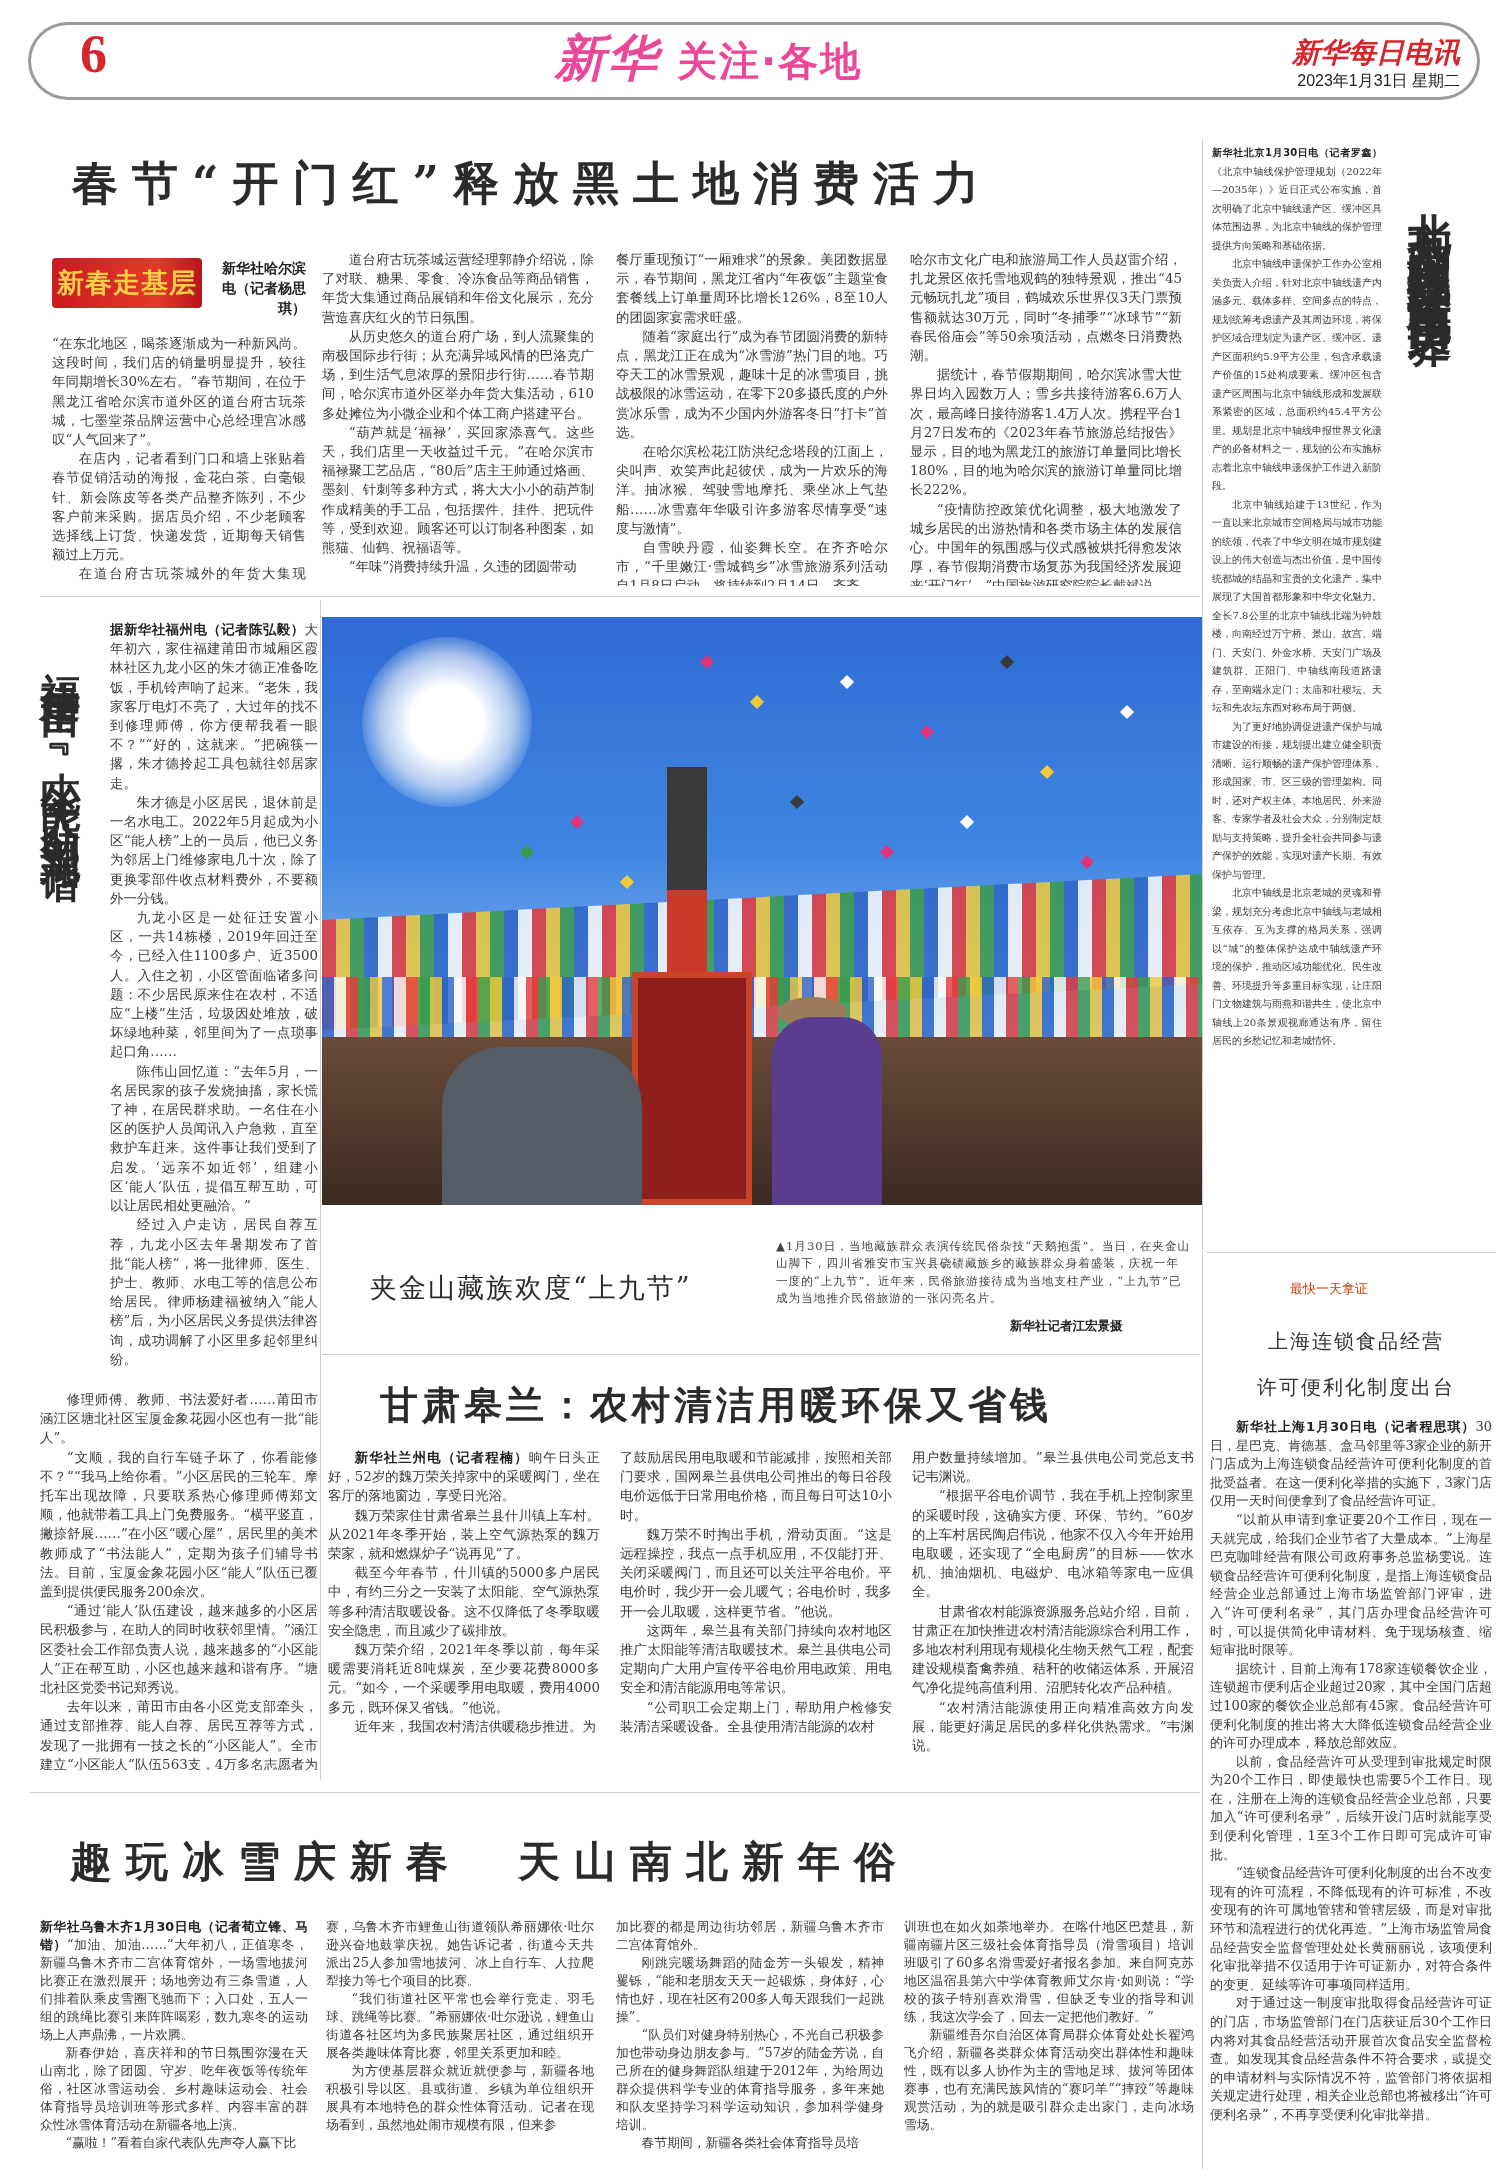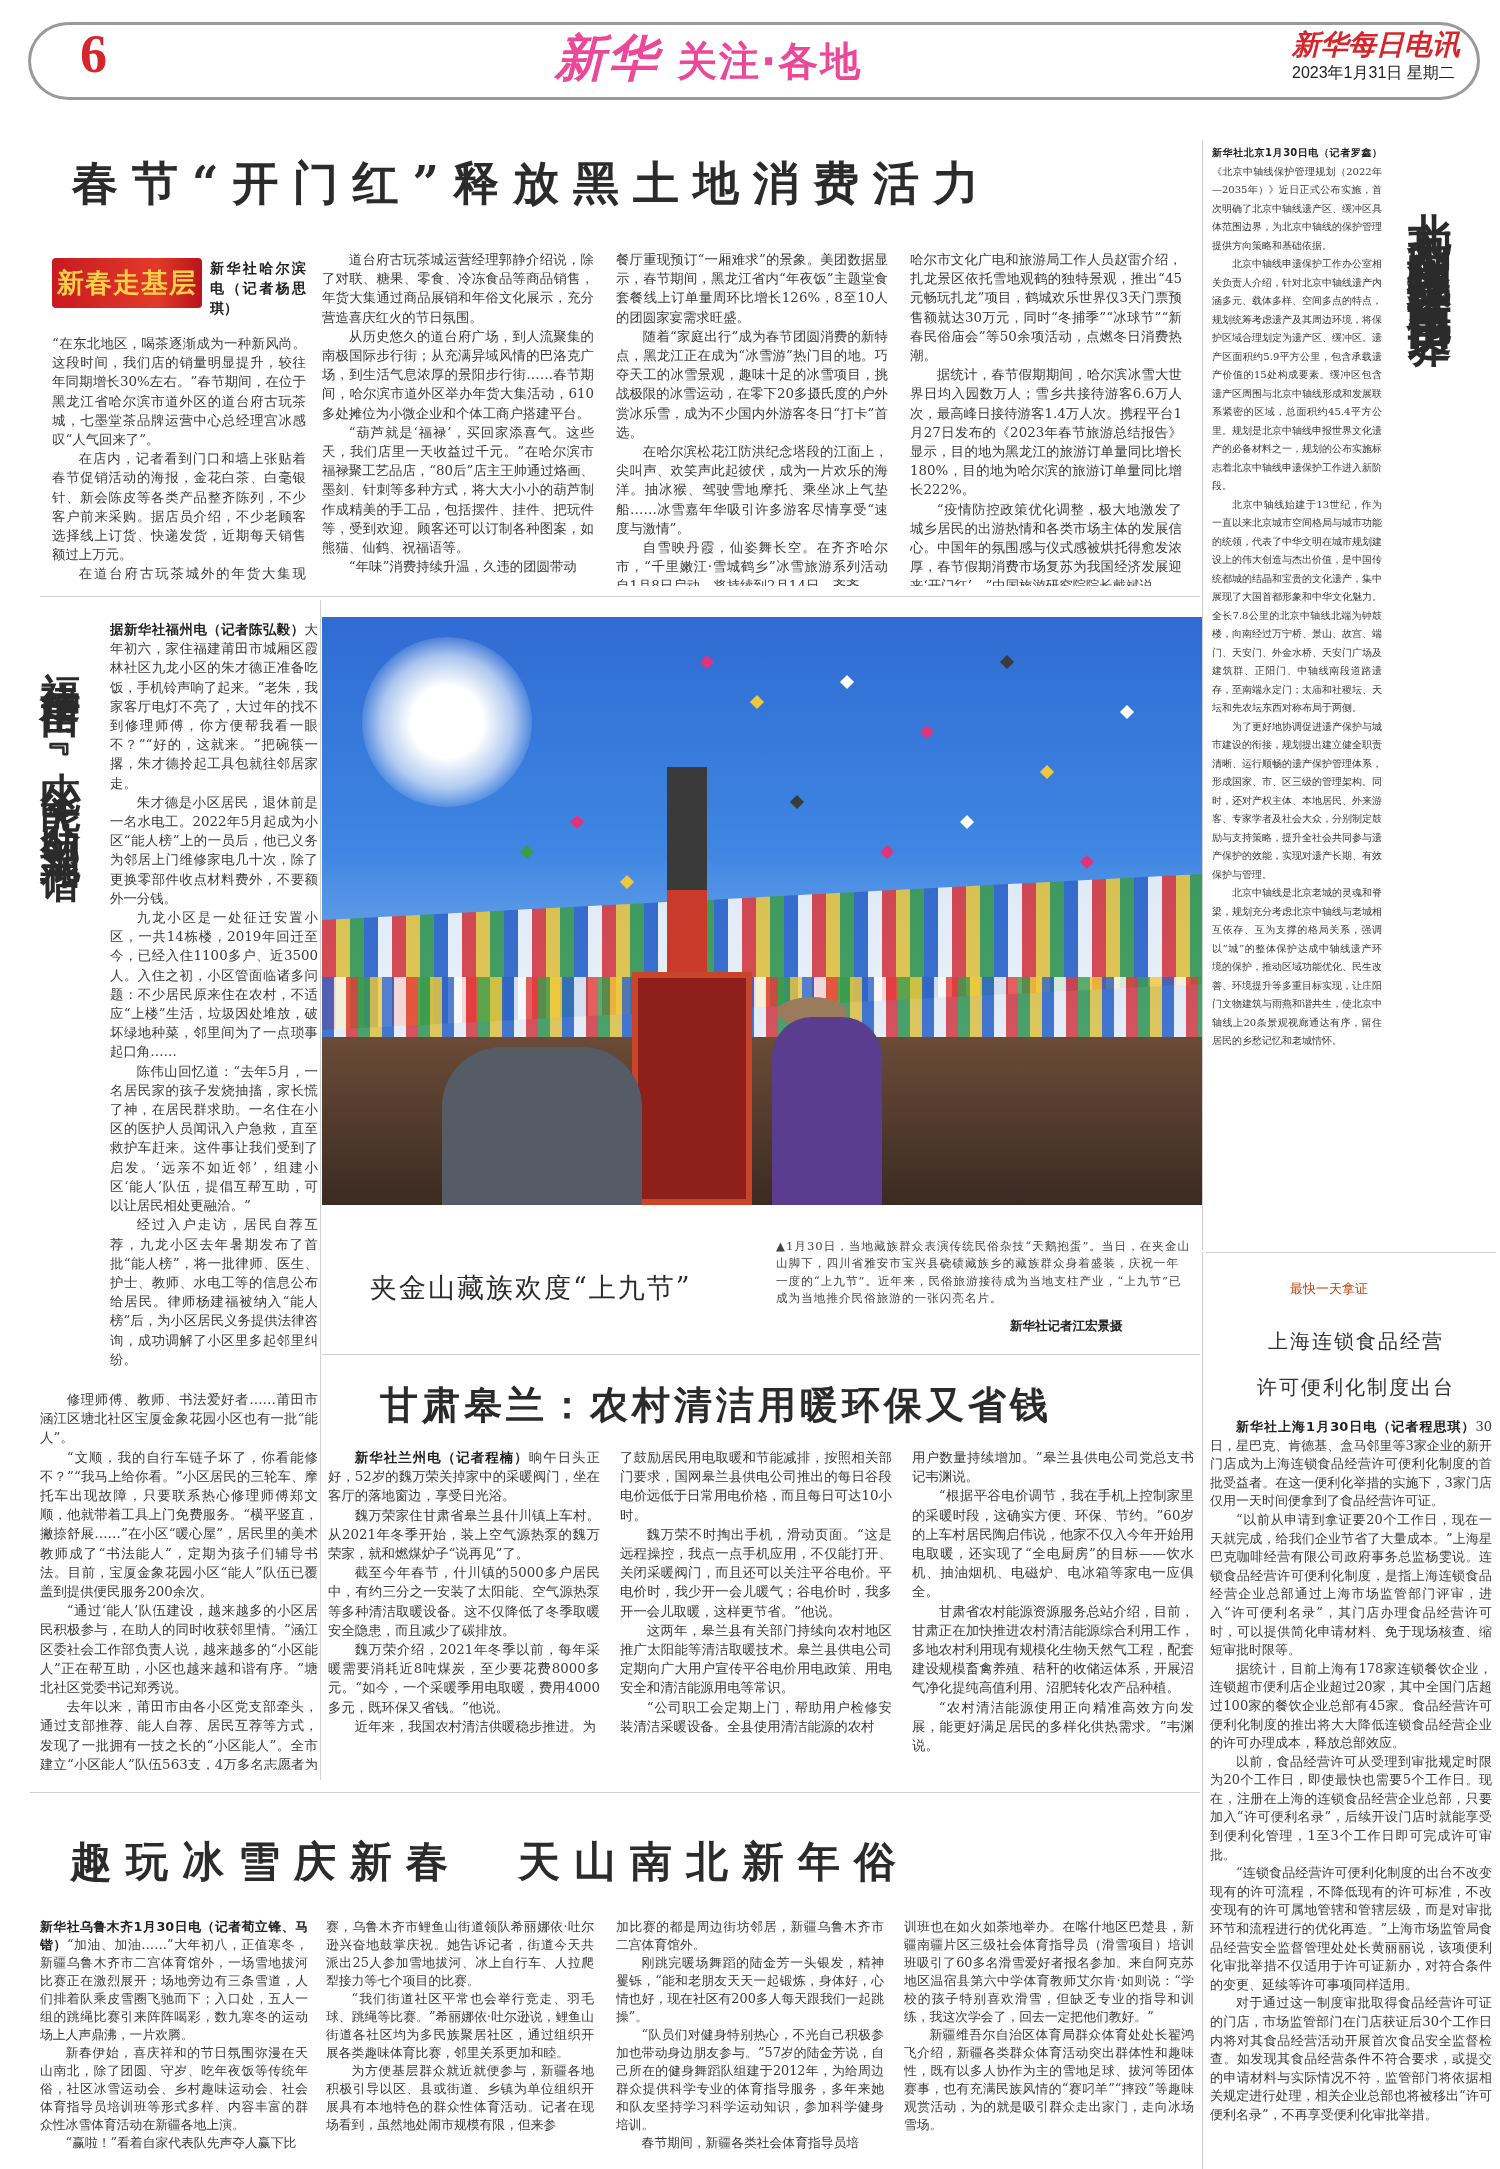--- a/index.html
+++ b/index.html
@@ -4,21 +4,21 @@
 <style>
 *{box-sizing:border-box;margin:0;padding:0}
 html,body{width:1500px;height:2169px;background:#fff;overflow:hidden}
 body{font-family:"DejaVu Serif",serif;color:#333;position:relative}
 .abs{position:absolute}
 .masthead{left:28px;top:22px;width:1452px;height:78px;border:3px solid #9a9a9a;border-radius:40px/39px;background:#fff}
 .page-num{left:80px;top:24px;font-family:"Liberation Serif",serif;font-weight:bold;font-size:54px;color:#d7262b;line-height:60px}
 .mast-title{left:555px;top:30px;font-size:46px;color:#ec4899;font-weight:bold;line-height:56px;letter-spacing:2px}
 .mast-title .brand{font-family:"DejaVu Serif",serif;font-style:italic;font-size:50px}
 .mast-title .sec{font-family:"DejaVu Sans",sans-serif;font-size:40px}
-.mast-right{right:40px;top:28px;text-align:left}
+.mast-right{right:40px;top:36px;text-align:right}
 .mast-right .paper{color:#d7262b;font-size:28px;font-weight:bold;font-style:italic;line-height:34px}
 .mast-right .date{font-family:"Liberation Sans",sans-serif;font-size:16px;color:#222;line-height:22px}
 .headline{font-family:"DejaVu Serif",serif;font-weight:bold;color:#2b2b2b}
 .h1{left:72px;top:148px;font-size:46px;letter-spacing:14px;line-height:70px}
 .col{font-size:13.4px;line-height:19.2px;color:#3a3a3a;text-align:justify;overflow:hidden}
 .col p{text-indent:2em}
 .col p.noind{text-indent:0}
 .byline{font-family:"DejaVu Sans",sans-serif;font-weight:bold;color:#222}
 .badge{left:52px;top:258px;width:150px;height:50px;background:linear-gradient(90deg,#c91a20,#e23a2a 70%,#b8141b);border-radius:4px;color:#f7cf49;font-size:27px;font-weight:bold;line-height:50px;text-align:center;letter-spacing:1px}
 .vtitle{writing-mode:vertical-rl;font-weight:bold;color:#2b2b2b;letter-spacing:10px}
@@ -52,21 +52,21 @@
   <span class="brand">新华</span>
   <span class="sec">关注·各地</span>
 </div>
 <div class="abs mast-right">
   <div class="paper">新华每日电讯</div>
   <div class="date">2023年1月31日 星期二</div>
 </div>
 
 <div class="abs headline h1">春节“开门红”释放黑土地消费活力</div>
 <div class="abs badge">新春走基层</div>
-<div class="abs col" style="left:210px;top:258px;width:96px;font-size:14px;line-height:20px;"><span class="byline">新华社哈尔滨电（记者杨思琪）</span></div>
+<div class="abs col" style="left:210px;top:258px;width:96px;font-size:14px;line-height:20px;text-align:right"><span class="byline">新华社哈尔滨电（记者杨思琪）</span></div>
 
 <div class="abs col" style="left:52px;top:334px;width:254px;height:252px">
   <p class="noind">“在东北地区，喝茶逐渐成为一种新风尚。这段时间，我们店的销量明显提升，较往年同期增长30%左右。”春节期间，在位于黑龙江省哈尔滨市道外区的道台府古玩茶城，七墨堂茶品牌运营中心总经理宫冰感叹“人气回来了”。</p>
   <p>在店内，记者看到门口和墙上张贴着春节促销活动的海报，金花白茶、白毫银针、新会陈皮等各类产品整齐陈列，不少客户前来采购。据店员介绍，不少老顾客选择线上订货、快递发货，近期每天销售额过上万元。</p>
   <p>在道台府古玩茶城外的年货大集现场，充满年味的拱门、高高悬挂的大红灯笼，迎风飘扬的彩旗和条幅，再加上喜庆祥和的舞狮表演，吸引不少市民驻足围观，并拿出手机拍照留念。</p>
 </div>
 <div class="abs col" style="left:322px;top:250px;width:272px;height:336px">
   <p>道台府古玩茶城运营经理郭静介绍说，除了对联、糖果、零食、冷冻食品等商品销售，年货大集通过商品展销和年俗文化展示，充分营造喜庆红火的节日氛围。</p>
   <p>从历史悠久的道台府广场，到人流聚集的南极国际步行街；从充满异域风情的巴洛克广场，到生活气息浓厚的景阳步行街……春节期间，哈尔滨市道外区举办年货大集活动，610多处摊位为小微企业和个体工商户搭建平台。</p>
   <p>“葫芦就是‘福禄’，买回家添喜气。这些天，我们店里一天收益过千元。”在哈尔滨市福禄聚工艺品店，“80后”店主王帅通过烙画、墨刻、针刺等多种方式，将大大小小的葫芦制作成精美的手工品，包括摆件、挂件、把玩件等，受到欢迎。顾客还可以订制各种图案，如熊猫、仙鹤、祝福语等。</p>

